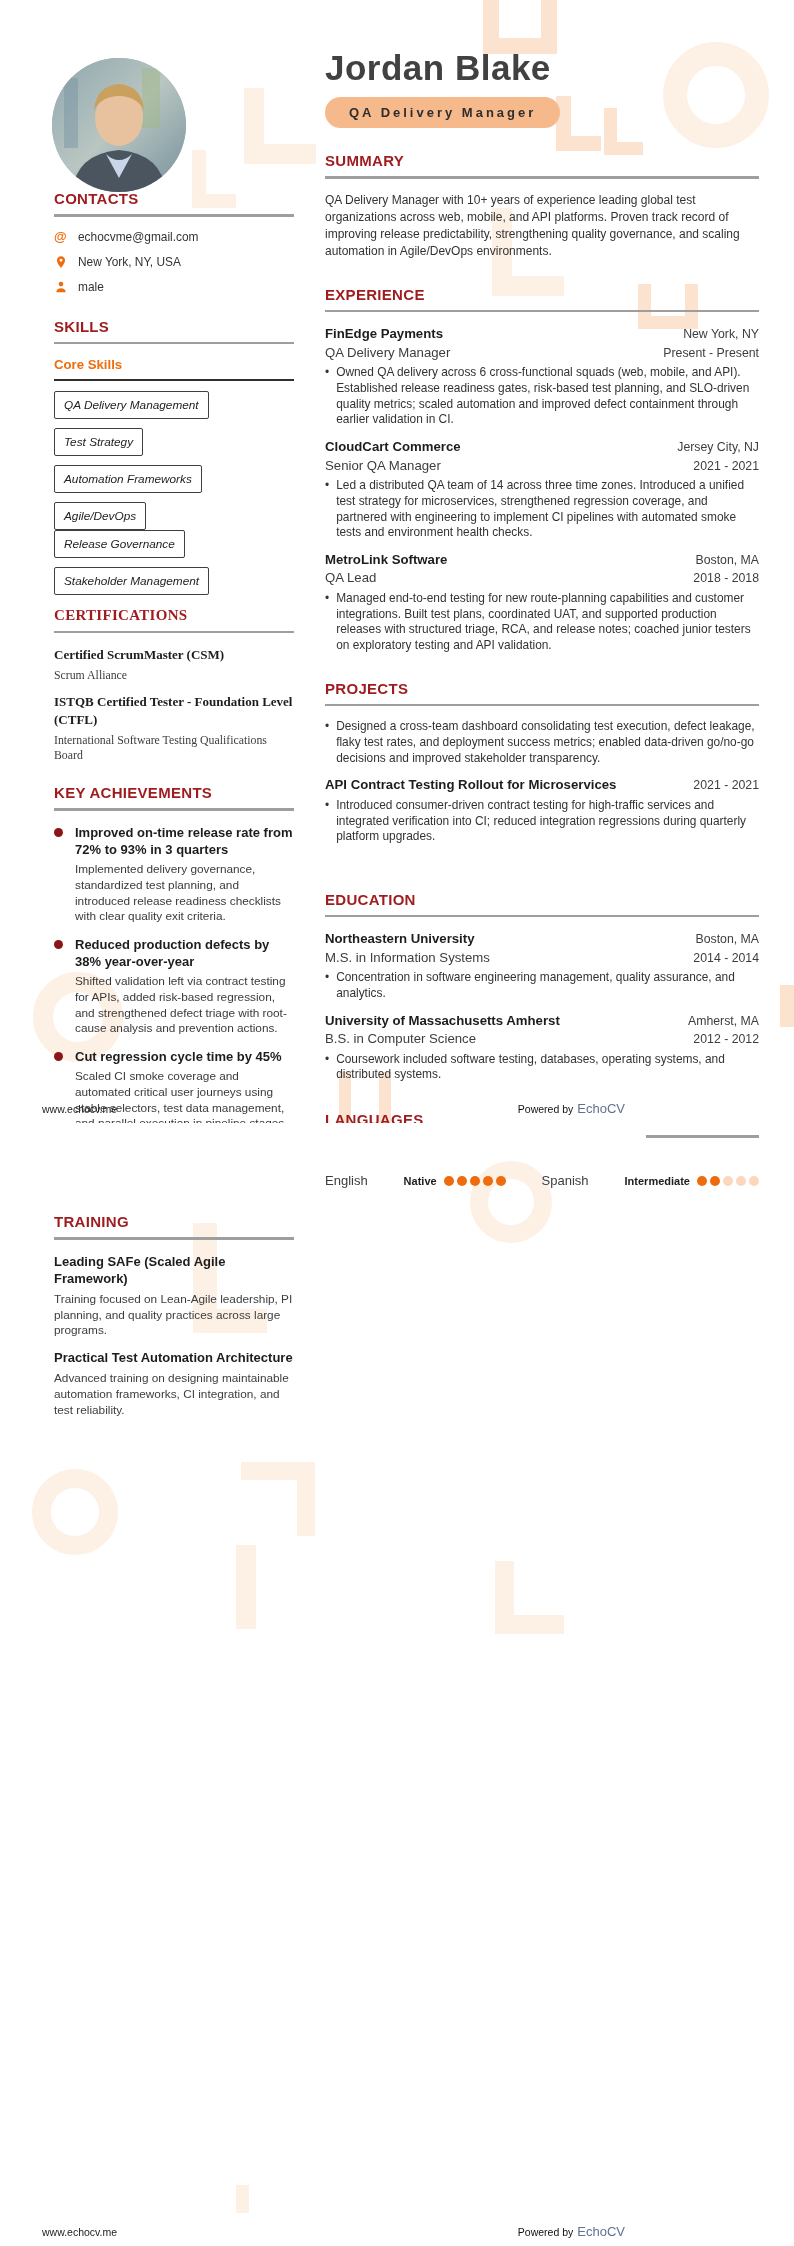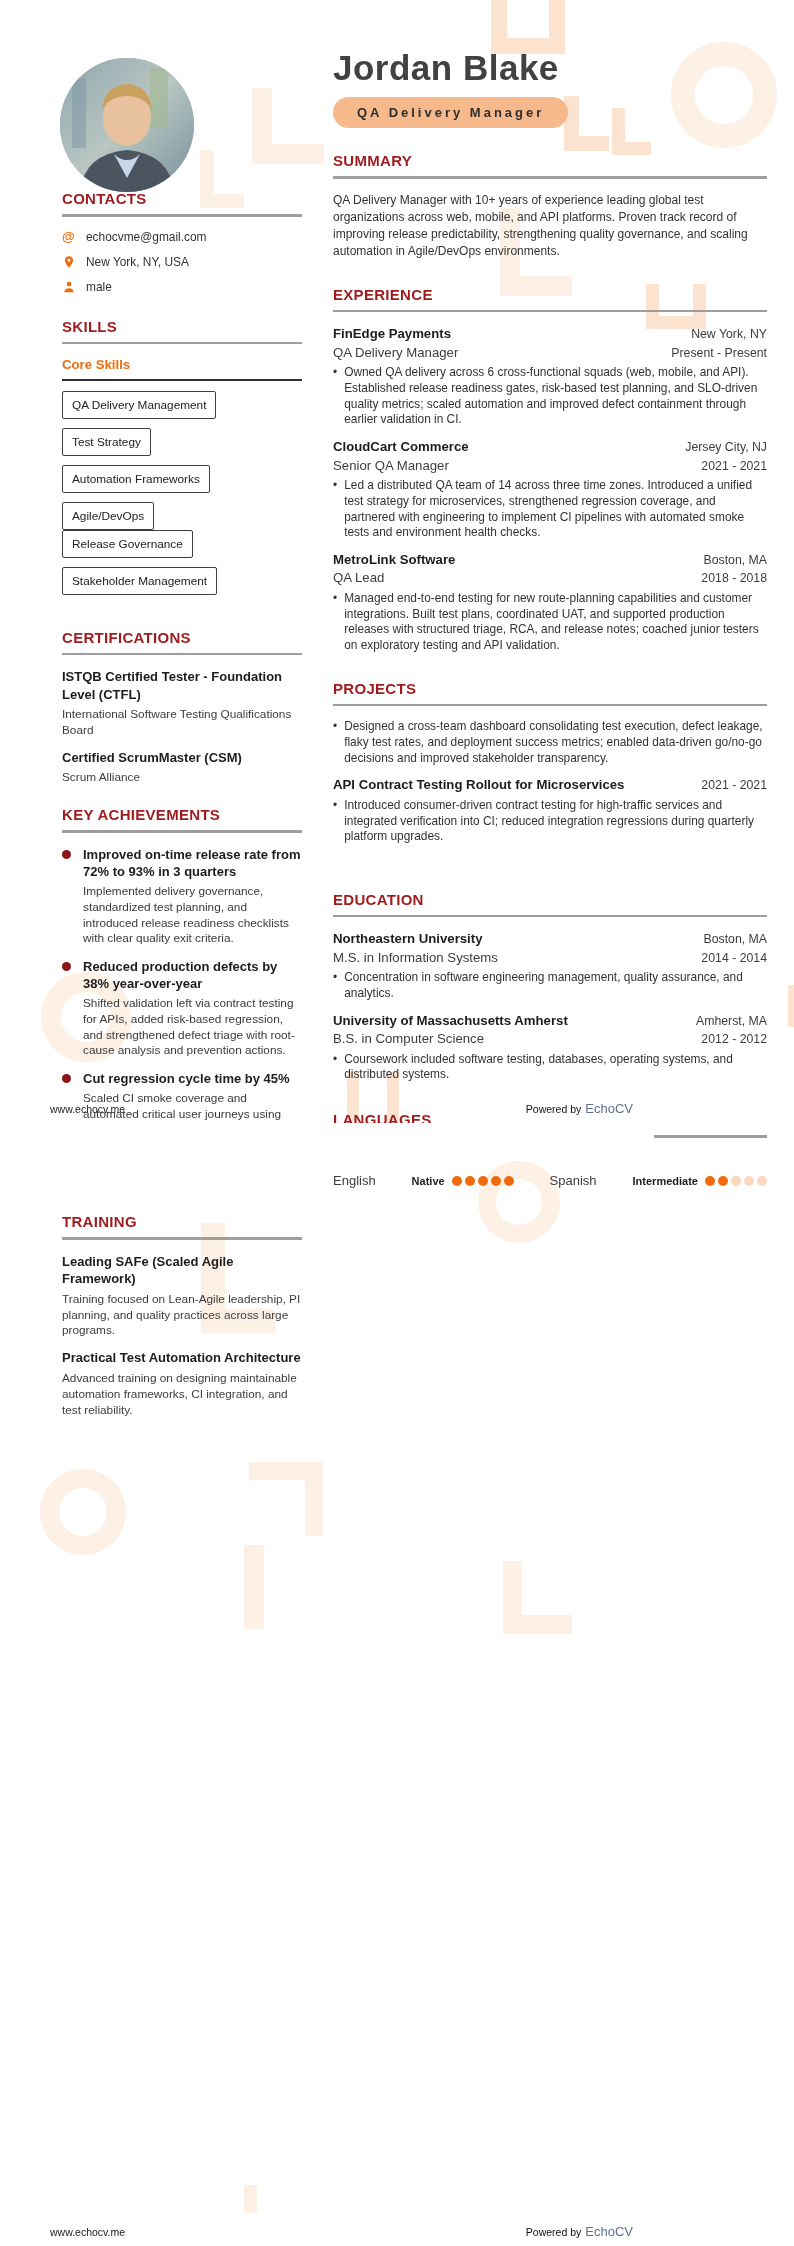--- a/index.html
+++ b/index.html
@@ -1,21 +1,21 @@
 <!DOCTYPE html>
 <html style="--heading-red: #9e1b1e; --dot-red: #8b1517; --accent-orange: #ee6c0d; --badge-bg: #f5b98c; --dot-empty: #fbd7bd; --brand-blue: #5f7190; --wm-light: #fdf0e5; --wm-mid: #fbe3d0;"><head>
 <meta charset="utf-8">
 <style>
   html,body{margin:0;padding:0;}
   body{
     width:794px;height:2246px;position:relative;background:#ffffff;
     font-family:"Liberation Sans","DejaVu Sans",sans-serif;
     color:#333;overflow:hidden;
   }
-  .page{position:absolute;left:16px;width:638px;height:1123px;background:#fff;}
+  .page{position:absolute;left:8px;width:638px;height:1123px;background:#fff;}
   .page1{top:0;}
   .page2{top:1123px;}
 
   
   .wm{position:absolute;pointer-events:none;}
   .wm-o{border-radius:50%;border-style:solid;border-color:var(--wm-light);}
   .wm-l{border-left-style:solid;border-bottom-style:solid;border-color:var(--wm-light);}
   .wm-7{border-top-style:solid;border-right-style:solid;border-color:var(--wm-light);}
   .wm-u{border-left-style:solid;border-right-style:solid;border-bottom-style:solid;border-color:var(--wm-mid);}
   .wm-bar{background:var(--wm-mid);}
@@ -54,21 +54,21 @@
   
   .l-section{margin-top:0;}
   .contact-item{display:flex;align-items:center;gap:10px;margin-bottom:11px;font-size:11.9px;color:#333;}
   .c-icon{width:14px;height:14px;flex:0 0 auto;color:var(--accent-orange);font-weight:700;}
   .c-icon svg{display:block;}
   .at-glyph{font-size:13px;line-height:14px;color:var(--accent-orange);}
   .group-title{font-size:13.2px;font-weight:800;color:var(--accent-orange);margin:12px 0 7px 0;}
   .group-rule{height:1.5px;background:#2f2f2f;border:0;margin:0 0 10px 0;}
   .chip-row{margin-bottom:9px;}
   .chip{display:inline-block;border:1.2px solid #3f3f3f;border-radius:2px;padding:6px 9px;
-    font-size:11.8px;color:#222;margin-right:28px;white-space:nowrap;}
+    font-size:11.8px;color:#222;margin-right:28px;white-space:nowrap;font-style:italic;}
   .cert-title{font-size:13px;font-weight:800;color:#1d1d1d;line-height:1.35;margin-top:10px;}
   .cert-issuer{font-size:11.8px;color:#3d3d3d;line-height:1.35;margin-top:4px;}
   .ach-item{display:flex;gap:12px;margin-top:11px;}
   .ach-dot{flex:0 0 auto;width:9px;height:9px;border-radius:50%;background:var(--dot-red);margin-top:4px;}
   .ach-title{font-size:13px;font-weight:800;color:#1d1d1d;line-height:1.32;}
   .ach-desc{font-size:11.8px;color:#3a3a3a;line-height:1.33;margin-top:4px;}
 
   
   .lang-row{display:flex;align-items:center;justify-content:space-between;gap:20px;}
   .lang-name{font-size:13px;color:#3d3d3d;}
@@ -279,30 +279,30 @@
       <hr class="sec-rule">
       <div class="group-title">Core Skills</div>
       <hr class="group-rule">
       <div class="chip-row"><span class="chip">QA Delivery Management</span></div>
       <div class="chip-row"><span class="chip">Test Strategy</span></div>
       <div class="chip-row"><span class="chip">Automation Frameworks</span></div>
       <div class="chip-row"><span class="chip">Agile/DevOps</span><span class="chip">Release Governance</span></div>
       <div class="chip-row"><span class="chip">Stakeholder Management</span></div>
     </div>
 
-    <div class="l-section" style="margin-top:34px;">
+    <div class="l-section" style="margin-top:12px;font-family:Liberation Serif, serif;">
       <div class="sec-head">CERTIFICATIONS</div>
       <hr class="sec-rule">
+      <div>
+        <div class="cert-title">Certified ScrumMaster (CSM)</div>
+        <div class="cert-issuer">Scrum Alliance</div>
+      </div>
       <div>
         <div class="cert-title">ISTQB Certified Tester - Foundation Level (CTFL)</div>
         <div class="cert-issuer">International Software Testing Qualifications Board</div>
-      </div>
-      <div>
-        <div class="cert-title">Certified ScrumMaster (CSM)</div>
-        <div class="cert-issuer">Scrum Alliance</div>
       </div>
     </div>
 
     <div class="l-section" style="margin-top:20px;">
       <div class="sec-head">KEY ACHIEVEMENTS</div>
       <hr class="sec-rule">
       <div class="ach-item">
         <span class="ach-dot"></span>
         <div>
           <div class="ach-title">Improved on-time release rate from 72% to 93% in 3 quarters</div>

